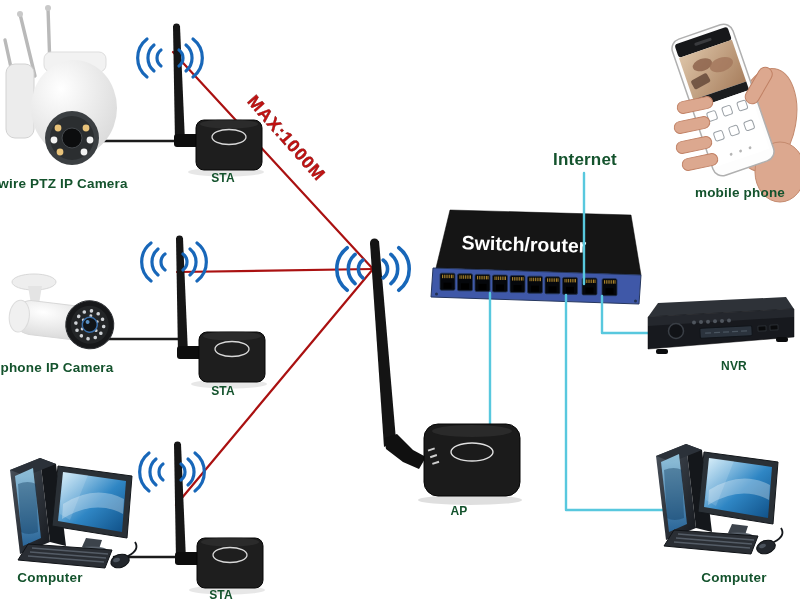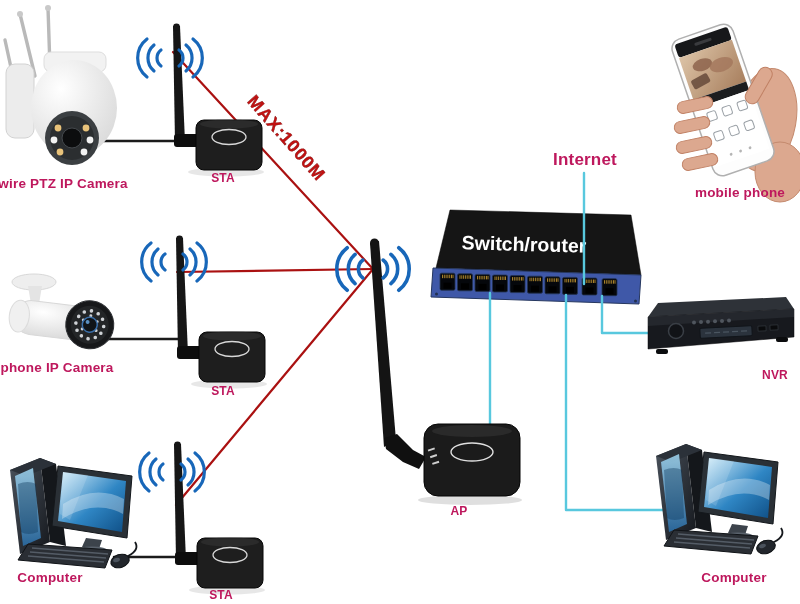--- a/index.html
+++ b/index.html
@@ -1,19 +1,19 @@
 <!DOCTYPE html>
 <html><head>
 <meta charset="utf-8">
 <style>
   html,body{margin:0;padding:0;background:#ffffff;}
   #stage{position:relative;width:800px;height:604px;background:#ffffff;overflow:hidden;
          font-family:"Liberation Sans",sans-serif;}
   #stage svg{position:absolute;left:0;top:0;}
-  .label{position:absolute;font-weight:700;font-size:13.5px;color:#be185d;
+  .label{position:absolute;font-weight:700;font-size:13.5px;color:#14532d;
          transform:translateX(-50%);white-space:nowrap;letter-spacing:0.2px;}
   .lbl-md{font-size:12px;}
   .lbl-lg{font-size:17px;}
 </style>
 </head>
 <body>
 
 <div id="stage">
 
 <svg width="800" height="604" viewBox="0 0 800 604">
@@ -281,16 +281,16 @@
 
 <div class="label" style="left:63px;top:176px;">wire PTZ IP Camera</div>
 <div class="label lbl-md" style="left:223px;top:171px;">STA</div>
 <div class="label" style="left:57px;top:360px;">phone IP Camera</div>
 <div class="label lbl-md" style="left:223px;top:384px;">STA</div>
 <div class="label" style="left:50px;top:570px;">Computer</div>
 <div class="label lbl-md" style="left:221px;top:588px;">STA</div>
 <div class="label lbl-md" style="left:459px;top:504px;text-align:right;">AP</div>
 <div class="label lbl-lg" style="left:585px;top:150px;">Internet</div>
 <div class="label" style="left:740px;top:185px;">mobile phone</div>
-<div class="label lbl-md" style="left:734px;top:368px;margin-left:41px;">NVR</div>
+<div class="label lbl-md" style="left:734px;top:359px;">NVR</div>
 <div class="label" style="left:734px;top:570px;">Computer</div>
 
 </div>
 
 </body></html>

